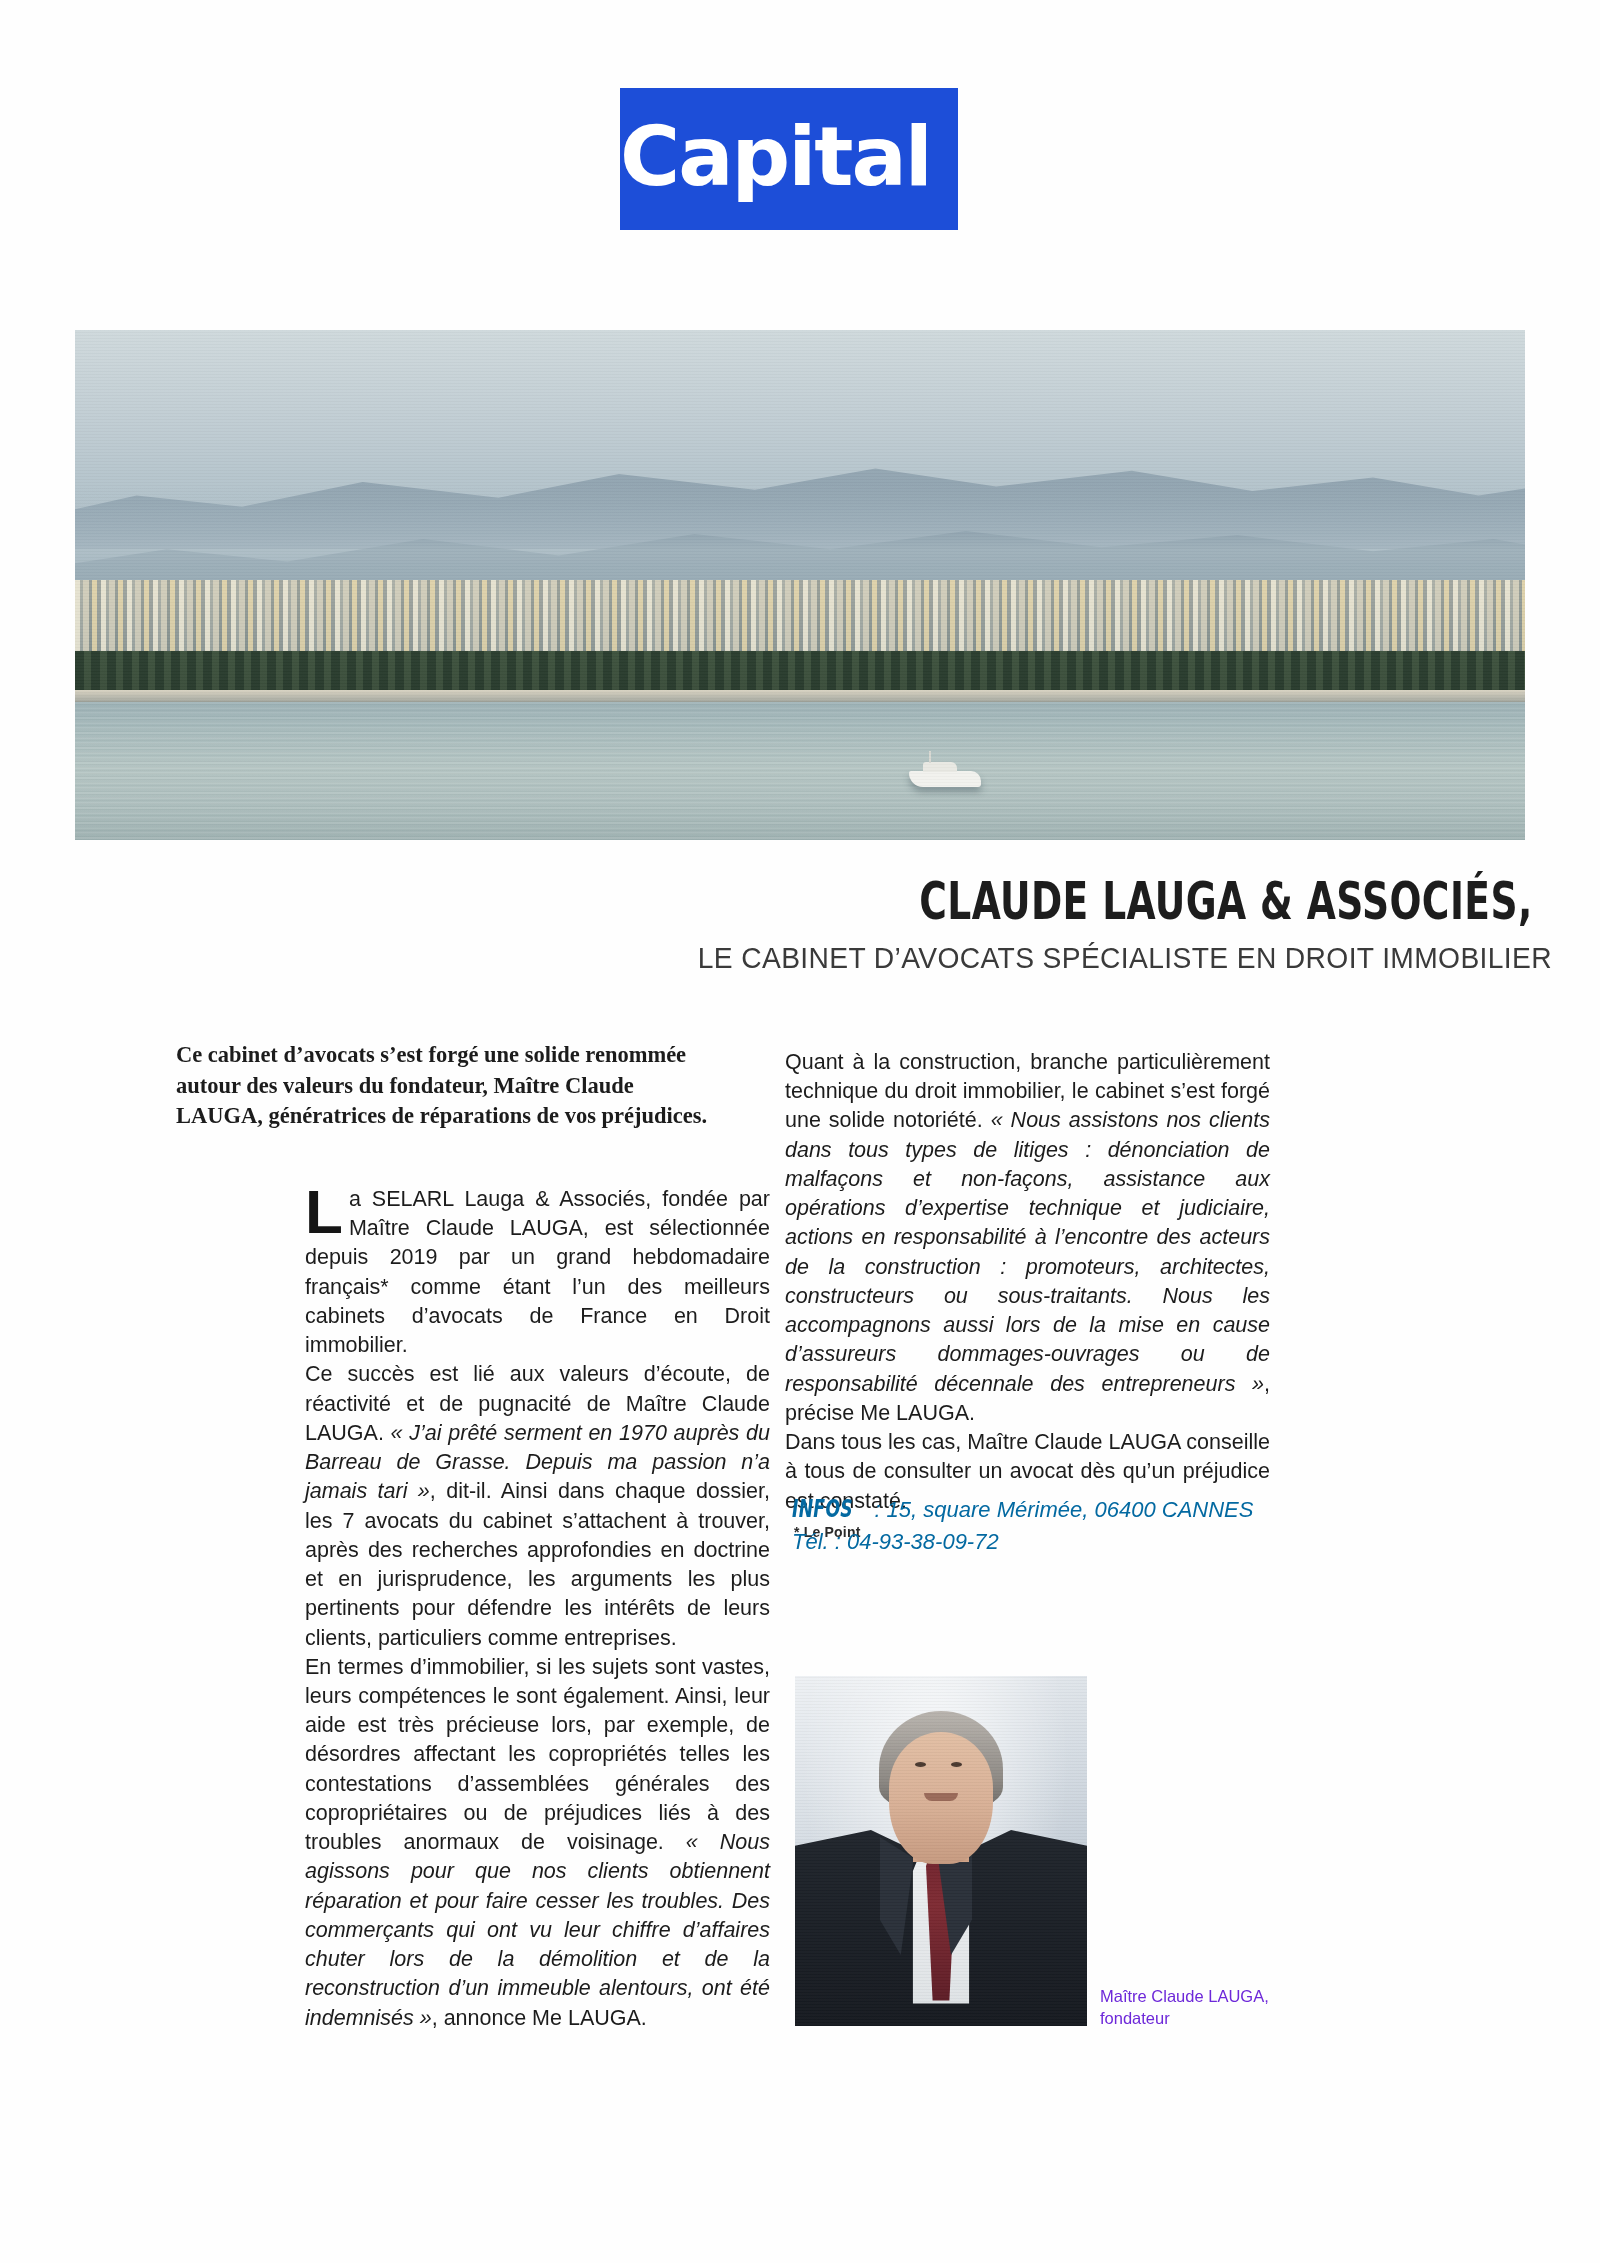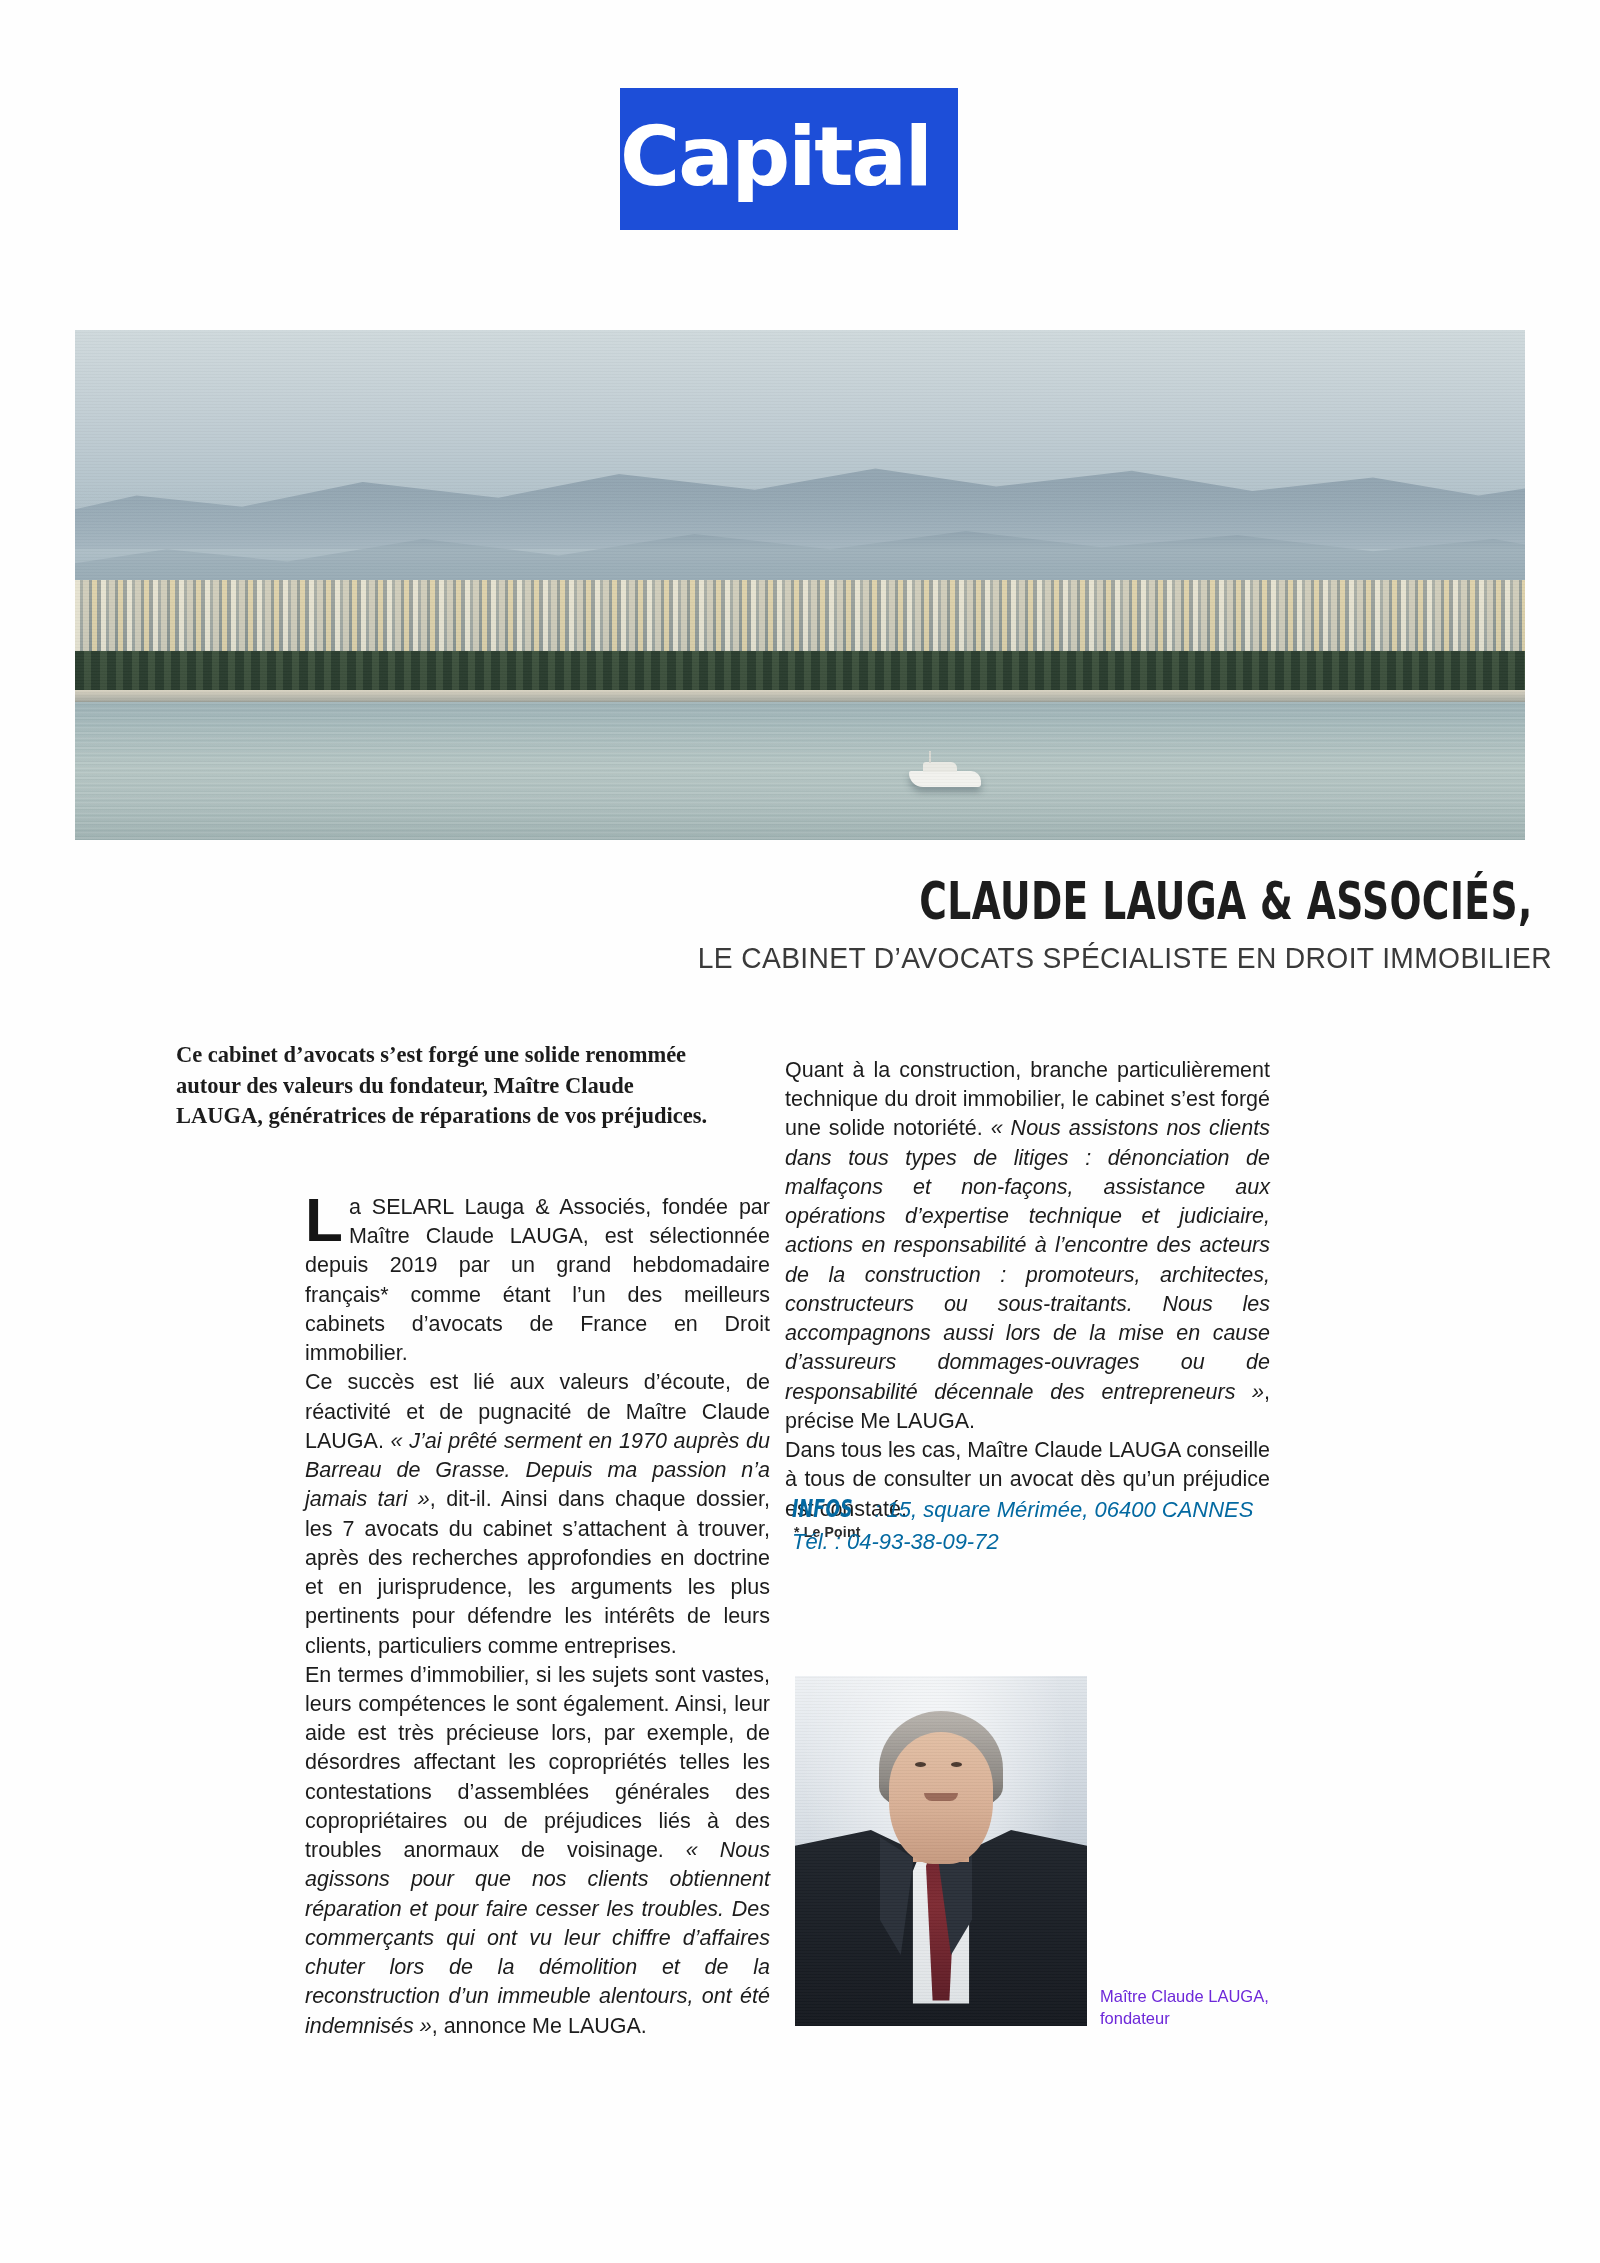--- a/index.html
+++ b/index.html
@@ -207,21 +207,20 @@
   }
 
   
   .col {
     position: absolute;
     font-family: "Liberation Sans", sans-serif;
     font-size: 21.5px;
     line-height: 1.36;
     color: #1c1c1c;
     text-align: justify;
-    margin-top: 8px;
   }
   .col-left {
     left: 305px;
     top: 1185px;
     width: 465px;
   }
   .col-right {
     left: 785px;
     top: 1048px;
     width: 485px;

